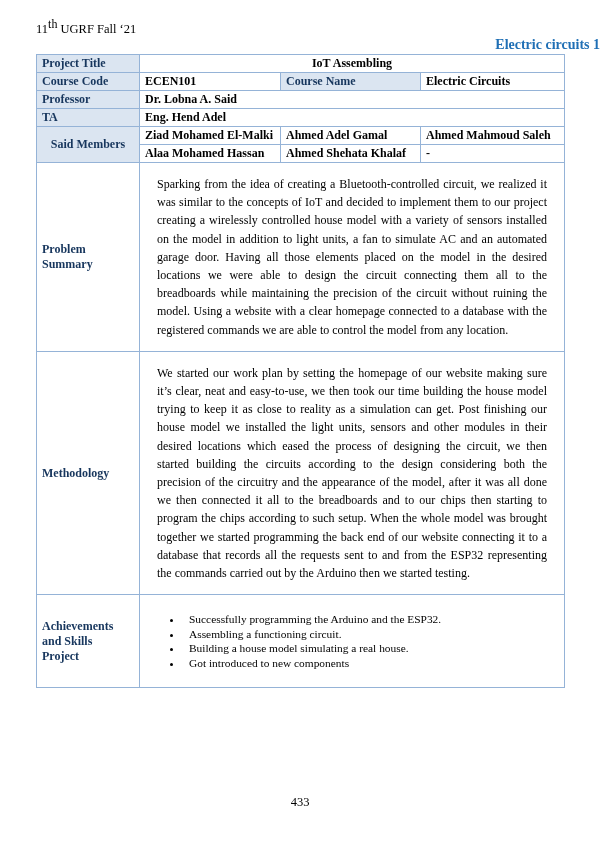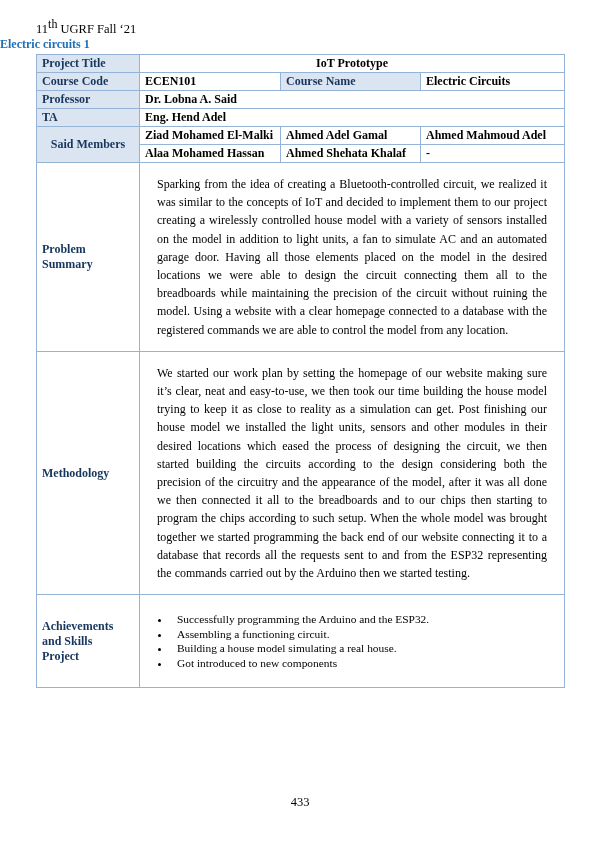--- a/index.html
+++ b/index.html
@@ -1,74 +1,74 @@
 <!DOCTYPE html>
 <html><head>
   <meta charset="utf-8">
   <style>
     html, body { margin: 0; padding: 0; background: #ffffff; }
     body { width: 600px; height: 849px; position: relative; overflow: hidden;
            font-family: "Liberation Serif", serif; color: #000; }
     .header-note { position: absolute; left: 36px; top: 22px; font-size: 12.5px; }
     .header-note sup { font-size: 12px; vertical-align: super; line-height: 0; }
-    .doc-title { position: absolute; left: 0; width: 600px; top: 37px; text-align: left;
-                 color: #1f6fb5; font-weight: bold; font-size: 12px; }
+    .doc-title { position: absolute; left: 0; width: 600px; top: 37px; text-align: right;
+                 color: #1f6fb5; font-weight: bold; font-size: 14px; }
     table.info { position: absolute; left: 36px; top: 54px; width: 528px;
                  border-collapse: collapse; table-layout: fixed; }
     table.info td { border: 1px solid #95b3d7; padding: 0 5px; font-size: 12px;
                     vertical-align: middle; }
     td.lbl { background: #dbe5f1; color: #17365d; font-weight: bold; }
     td.val { font-weight: bold; }
     tr.r18 td { height: 17px; }
     td.center { text-align: center; }
     td.side { color: #17365d; font-weight: bold; text-align: left; background: #fff; }
     td.para { font-size: 13.6px; line-height: 18.2px; text-align: justify; padding: 0 6px 0 6px; }
     td.para p { margin: 12px; }
-    ul.ach { margin: 4px; padding-left: 22px; font-size: 11.4px; line-height: 14.5px; }
+    ul.ach { margin: 16px; padding-left: 22px; font-size: 11.4px; line-height: 14.5px; }
     ul.ach li { padding-left: 6px; }
     .page-num { position: absolute; left: 0; width: 600px; top: 795px; text-align: center; font-size: 12.5px; }
   </style>
 </head>
 <body>
 
 <div class="header-note"><span>11</span><sup>th</sup><span> UGRF Fall ‘21</span></div>
 
 <div class="doc-title">Electric circuits 1</div>
 
 <table class="info">
   <colgroup>
     <col style="width:103px">
     <col style="width:141px">
     <col style="width:140px">
     <col style="width:144px">
   </colgroup>
   <tbody>
       <tr class="r18">
     <td class="lbl">Project Title</td>
-    <td class="val center" colspan="3">IoT Prototype</td>
+    <td class="val center" colspan="3">IoT Assembling</td>
   </tr>
   <tr class="r18">
     <td class="lbl">Course Code</td>
     <td class="val">ECEN101</td>
     <td class="lbl">Course Name</td>
     <td class="val">Electric Circuits</td>
   </tr>
   <tr class="r18">
     <td class="lbl">Professor</td>
     <td class="val" colspan="3">Dr. Lobna A. Said</td>
   </tr>
   <tr class="r18">
     <td class="lbl">TA</td>
     <td class="val" colspan="3">Eng. Hend Adel</td>
   </tr>
   <tr class="r18">
     <td class="lbl center" rowspan="2">Said Members</td>
     <td class="val">Ziad Mohamed El-Malki</td>
     <td class="val">Ahmed Adel Gamal</td>
-    <td class="val">Ahmed Mahmoud Adel</td>
+    <td class="val">Ahmed Mahmoud Saleh</td>
   </tr>
   <tr class="r18">
     <td class="val">Alaa Mohamed Hassan</td>
     <td class="val">Ahmed Shehata Khalaf</td>
     <td class="val">-</td>
   </tr>
   <tr>
     <td class="side" style="height:180px;">
       <div>Problem</div>
       <div>Summary</div>

